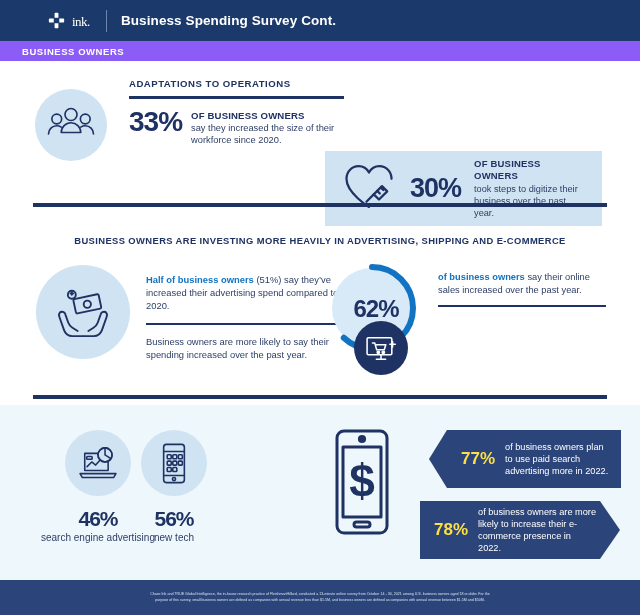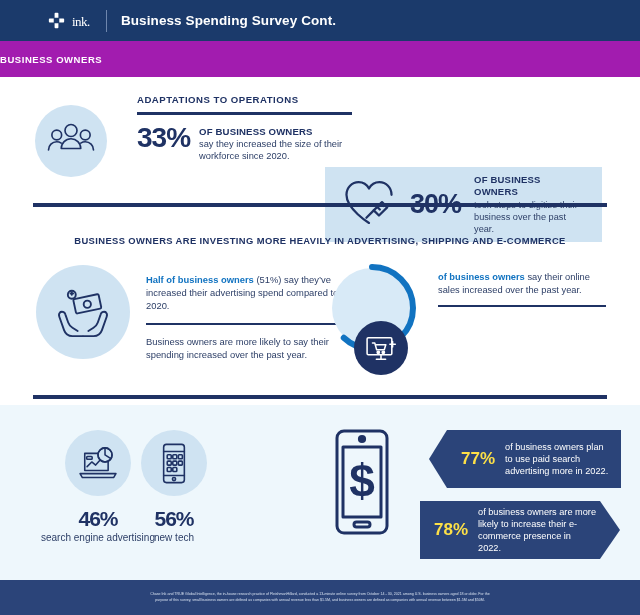--- a/index.html
+++ b/index.html
@@ -19,32 +19,32 @@
     display:flex; align-items:center; padding-left:48px;
   }
   .logo-wrap { display:flex; align-items:center; gap:7px; }
   .chase-mark { width:17px; height:17px; position:relative; }
   .ink-script { font-family:"Liberation Serif", serif; 
     font-size:13px; color:#fff; letter-spacing:-0.5px; transform:translateY(1px); }
   .hdr-divider { width:1px; height:22px; background:#6e86ad; margin:0 14px 0 16px; }
   .hdr-title { color:#fff; font-size:13.5px; font-weight:bold; letter-spacing:0.1px; }
 
   
-  .band { height:36px; background:#a21caf; display:flex; align-items:center; }
+  .band { height:20px; background:#8b5cf6; display:flex; align-items:center; padding-left:22px; }
   .band-label { color:#fff; font-size:9.5px; font-weight:bold; letter-spacing:0.55px; }
   .circle-icon {
     border-radius:50%; background:#cfe3f2;
     display:flex; align-items:center; justify-content:center; flex:none;
   }
   .pct { font-weight:bold; color:#1f3264; line-height:1; letter-spacing:-1px; }
   .bold-blue { font-weight:bold; color:#1173c1; }
 
   
   .sec1 { position:relative; height:134px; }
-  .s1-left { position:absolute; left:35px; top:14px; display:flex; gap:30px; }
+  .s1-left { position:absolute; left:35px; top:14px; display:flex; gap:22px; }
   .s1-circle { width:72px; height:72px; margin-top:14px; }
   .s1-body { width:215px; padding-top:3px; }
   .s1-heading { font-size:9.6px; font-weight:bold; letter-spacing:0.5px; color:#1f3264; }
   .s1-rule { height:2.5px; background:#1f3264; margin:7px 0 9px 0; width:100%; }
   .s1-stat { display:flex; align-items:flex-start; gap:9px; }
   .s1-pct { font-size:28px; }
   .s1-txt { font-size:9.3px; line-height:1.32; color:#2c3e66; padding-top:2px; }
   .s1-txt .h { font-size:9.6px; font-weight:bold; color:#1f3264; display:block; letter-spacing:0.15px; }
 
   .s1-right {
@@ -207,20 +207,21 @@
         <div class="s2-rule"></div>
         <div class="s2-p2">Business owners are more likely to say their spending increased over the past year.</div>
       </div>
     </div>
 
     <div class="donut-wrap">
       <svg viewBox="0 0 108 108" width="108" height="108">
         <circle cx="50" cy="47" r="40" fill="#d8eaf7"></circle>
         <circle cx="50" cy="47" r="41" fill="none" stroke="#1173c1" stroke-width="6" stroke-linecap="round" stroke-dasharray="159.7 257.6" transform="rotate(-90 50 47)"></circle>
       </svg>
+      <div class="donut-txt">62%</div>
       <div class="cart-badge">
         <svg viewBox="0 0 44 40" width="34" height="31" fill="none" stroke="#fff" stroke-width="2" stroke-linecap="round" stroke-linejoin="round">
           <rect x="4" y="6" width="32" height="22" rx="1.6"></rect>
           <path d="M16 34h12M22 28v6"></path>
           <path d="M11 13h3l2.4 8.6h9.8l2-6.4H16"></path>
           <circle cx="18.5" cy="25" r="1.5" fill="#fff"></circle>
           <circle cx="25" cy="25" r="1.5" fill="#fff"></circle>
           <path d="M37 11v7M33.5 14.5h7"></path>
         </svg>
       </div>

